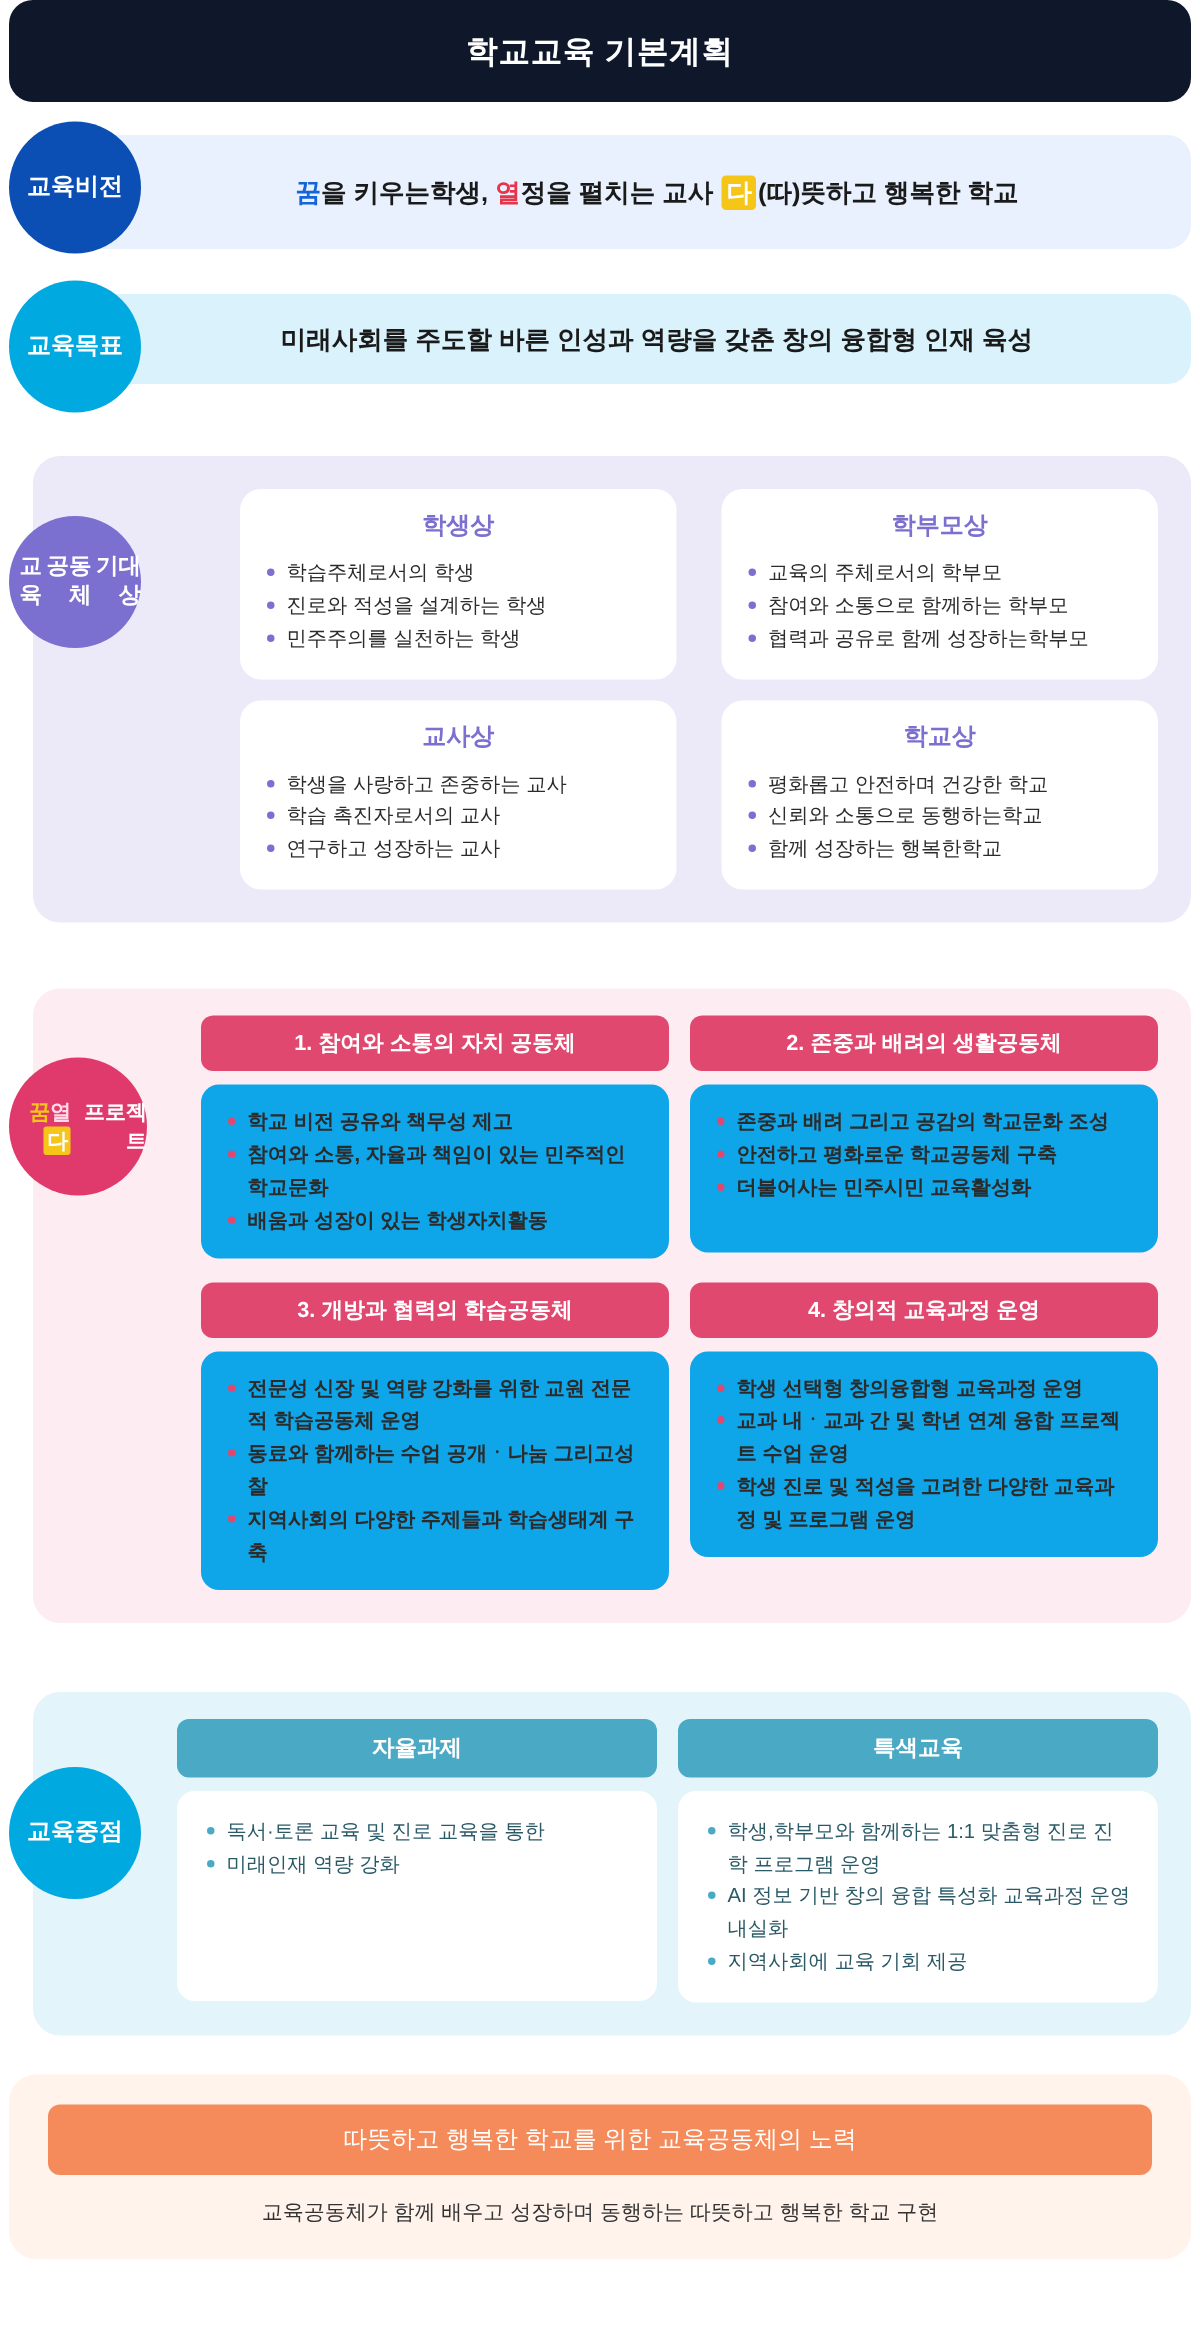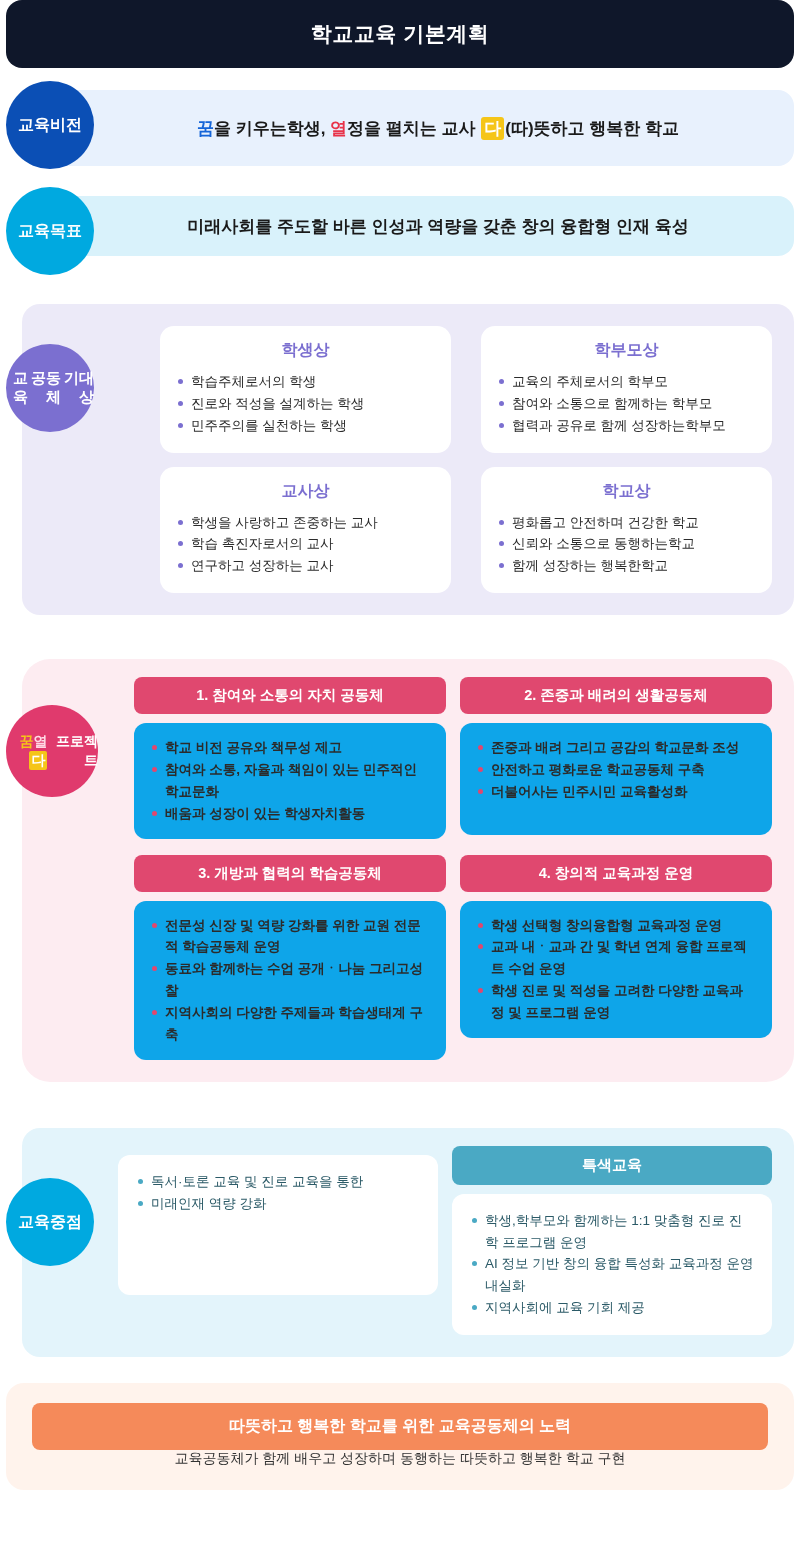--- a/index.html
+++ b/index.html
@@ -102,21 +102,21 @@
   ul.bul li::before {
     content: ""; position: absolute; left: 2px; top: 8px;
     width: 5px; height: 5px; border-radius: 50%; background: #7b6fd0;
   }
   .grid-gap { height: 14px; }
 
   
   .project-wrap { position: relative; margin-top: 44px; }
   .project-band {
     margin-left: 22px; margin-right: 6px;
-    background: #fdecf1; border-radius: 28px;
+    background: #fdecf1; border-radius: 18px;
     padding: 18px 22px 22px 112px;
   }
   .badge-project {
     position: absolute; left: 6px; top: 46px;
     width: 92px; height: 92px; background: #e03a6d; font-size: 14px;
     line-height: 1.35;
   }
   .badge-project .kw { color: #f5c518; }
   .badge-project .kw2 { color: #ffd9e4; }
   .badge-project .ybox {
@@ -161,25 +161,25 @@
   .focus-body ul.bul li::before { background: #4aa9c4; }
   .focus-body ul.bul li { color: #2b5a67; }
 
   
   .footer-wrap {
     margin: 26px 6px 0 6px; background: #fff3ec;
     border-radius: 18px; padding: 20px 26px 22px 26px;
   }
   .footer-bar {
     background: #f58a5a; color: #fff; text-align: center;
-    font-weight: bold; font-size: 16px; border-radius: 8px;
+    font-weight: normal; font-size: 16px; border-radius: 8px;
     padding: 13px 6px;
   }
   .footer-note {
-    text-align: center; font-size: 14px; color: #333;
+    text-align: center; margin-top: 16px; font-size: 14px; color: #333;
   }
 </style>
 </head>
 <body>
 
 <div class="page">
 
   <div class="title-bar">
     <span class="t">학교교육 기본계획</span>
   </div>
@@ -306,20 +306,21 @@
         <span class="kw">꿈</span><span class="kw2">열</span><span class="ybox">다</span>
       </span>
       <span>프로젝트</span>
     </div>
   </div>
 
   <div class="focus-wrap">
     <div class="focus-band">
       <div class="focus-row">
         <div class="focus-card">
+          <div class="focus-head">자율과제</div>
           <div class="focus-body">
             <ul class="bul">
               <li>독서·토론 교육 및 진로 교육을 통한</li>
               <li>미래인재 역량 강화</li>
             </ul>
           </div>
         </div>
         <div class="focus-card">
           <div class="focus-head">특색교육</div>
           <div class="focus-body">

